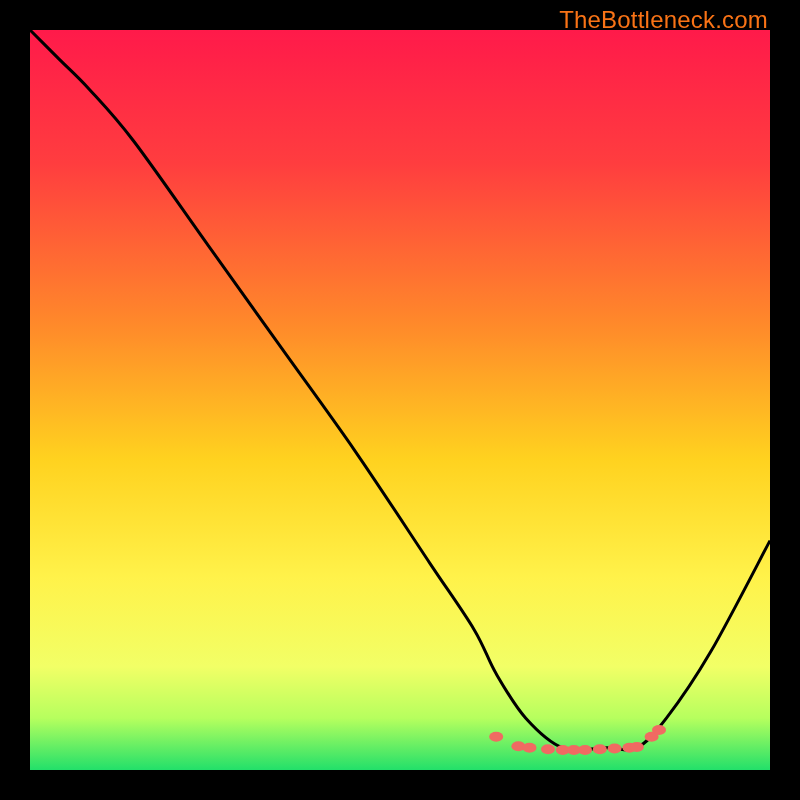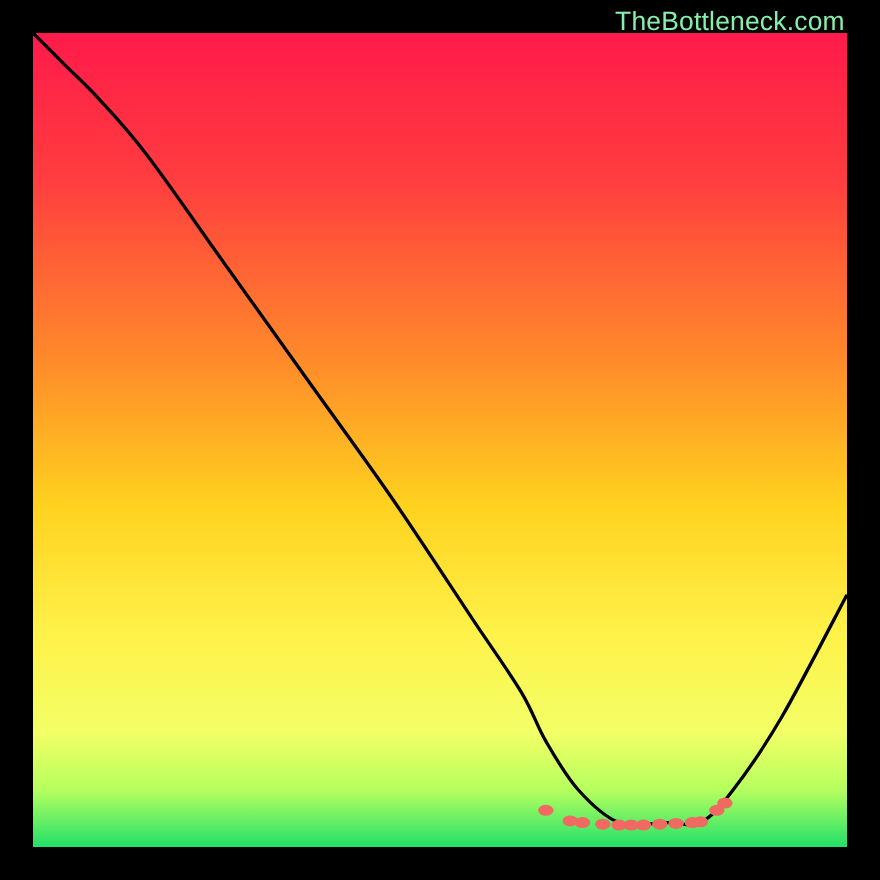--- a/index.html
+++ b/index.html
@@ -23,21 +23,21 @@
     position: absolute;
     left: 0;
     top: 0;
     width: 740px;
     height: 740px;
   }
   .watermark {
     position: absolute;
     top: 6px;
     right: 32px;
-    color: #86efac;
+    color: #f97316;
     font-size: 24px;
     font-weight: 500;
     letter-spacing: 0.2px;
   }
   svg { display:block; }
 </style>
 </head>
 <body>
 
 <div class="watermark">TheBottleneck.com</div>

